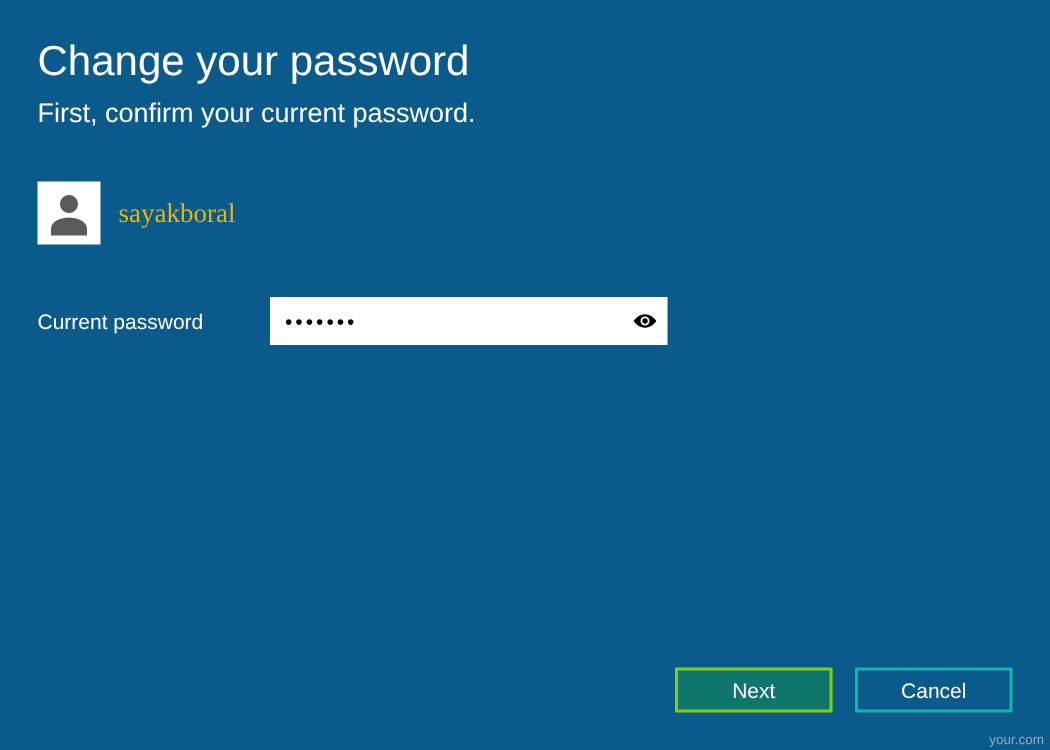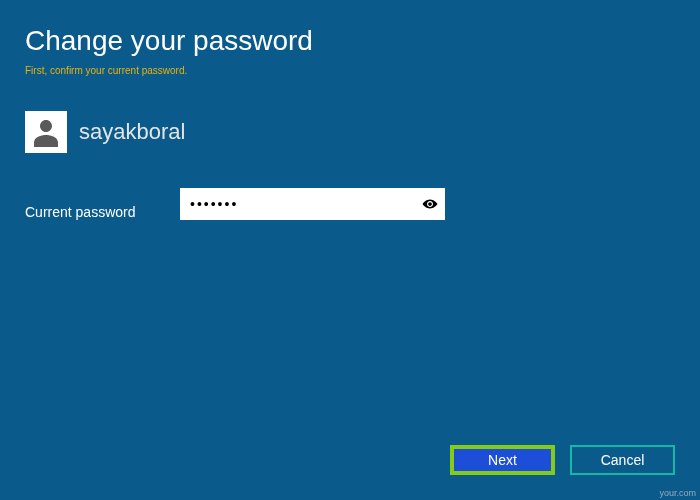--- a/index.html
+++ b/index.html
@@ -20,22 +20,22 @@
       height: 100%;
       position: relative;
     }
     .title {
       color: #ffffff;
       font-size: 28px;
       font-weight: 300;
       margin-bottom: 8px;
     }
     .subtitle {
-      color: #eab308;
-      font-size: 10px;
+      color: #ffffff;
+      font-size: 18px;
       font-weight: 400;
       margin-bottom: 35px;
     }
     .user-row {
       display: flex;
       align-items: center;
       margin-bottom: 35px;
     }
     .avatar {
       width: 42px;
@@ -44,27 +44,28 @@
       display: flex;
       align-items: center;
       justify-content: center;
       margin-right: 12px;
     }
     .avatar svg {
       width: 36px;
       height: 36px;
     }
     .username {
-      color: #e5e5e5;
-      font-size: 22px;
+      color: #eab308;
+      font-size: 18px;
       font-weight: 300;
+      font-family: Liberation Serif, serif;
     }
     .password-row {
       display: flex;
-      align-items: flex-end;
+      align-items: center;
     }
     .field-label {
       color: #ffffff;
       font-size: 14px;
       font-weight: 400;
       width: 155px;
     }
     .password-input-wrap {
       position: relative;
       width: 265px;
@@ -108,22 +109,22 @@
       border: 2px solid #14b8a6;
       color: #ffffff;
       font-size: 14px;
       display: flex;
       align-items: center;
       justify-content: center;
       cursor: pointer;
       background: transparent;
     }
     .btn-primary {
-      background-color: #1d4ed8;
-      border: 4px solid #84cc16;
+      background-color: #0f766e;
+      border: 2px solid #84cc16;
     }
     .watermark {
       position: absolute;
       bottom: 2px;
       right: 4px;
       font-size: 9px;
       color: #cccccc;
       opacity: 0.7;
     }
   </style>

